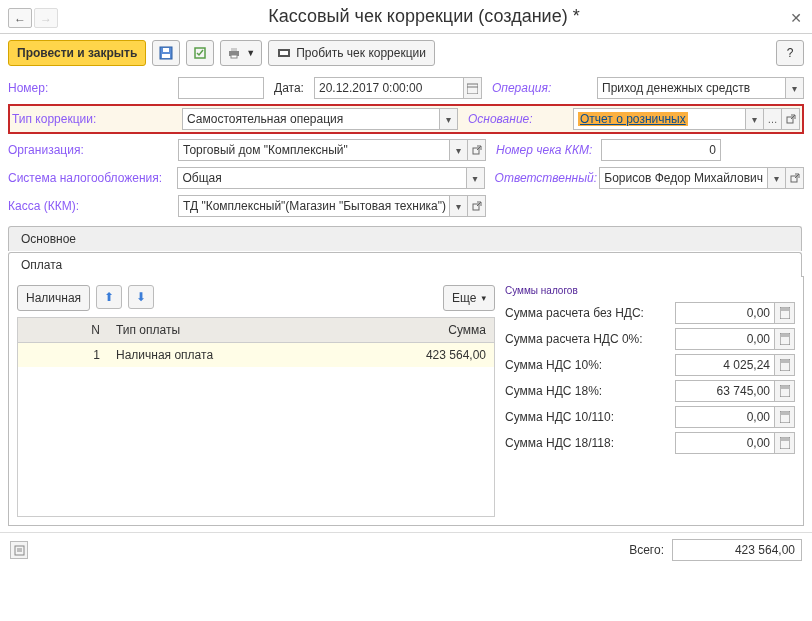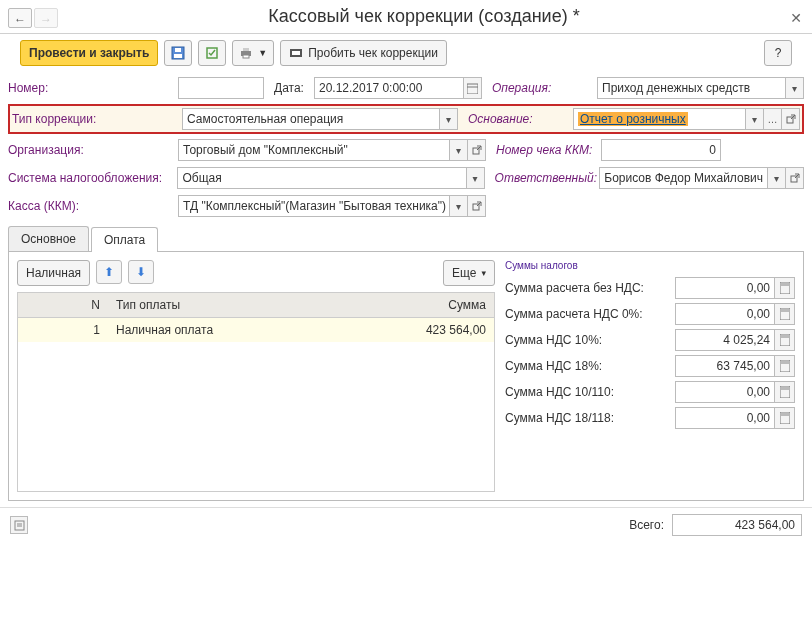--- a/index.html
+++ b/index.html
@@ -36,21 +36,21 @@
   }
   .close-x {
     font-size: 14px;
     color: #666;
     cursor: pointer;
     width: 16px; text-align: center;
   }
   .toolbar {
     display: flex;
     align-items: center;
-    padding: 6px 20px;
+    padding: 6px 8px;
     gap: 6px;
   }
   .btn {
     height: 26px;
     border: 1px solid #b0b0b0;
     background: #f5f5f5;
     border-radius: 3px;
     padding: 0 8px;
     display: inline-flex;
     align-items: center;
@@ -65,21 +65,21 @@
     font-weight: bold;
   }
   .btn.help { margin-left: auto; }
   .form-area { padding: 0 8px; }
   .row {
     display: flex;
     align-items: center;
     margin: 4px 0;
     min-height: 24px;
   }
-  .label { width: 170px; color: #701a75; }
+  .label { width: 170px; color: #8b5cf6; }
   .label.short { width: 105px; margin-left:10px;font-style:italic; }
   .field {
     border: 1px solid #bbb;
     height: 22px;
     background: #fff;
     padding: 0 4px;
     font-size: 12px;
     display: flex;
     align-items: center;
     overflow: hidden;
@@ -105,20 +105,21 @@
   .selected-link {
     background: #fbb040;
     color: #0b4d8c;
     text-decoration: underline;
     padding: 0 2px;
   }
   .tabs {
     display: flex;
     margin: 8px 8px 0 8px;
     border-bottom: 1px solid #bbb;
+    flex-direction: column;
   }
   .tab {
     padding: 5px 12px;
     border: 1px solid #bbb;
     border-bottom: none;
     background: #efefef;
     margin-right: 2px;
     border-radius: 3px 3px 0 0;
     cursor: pointer;
   }

